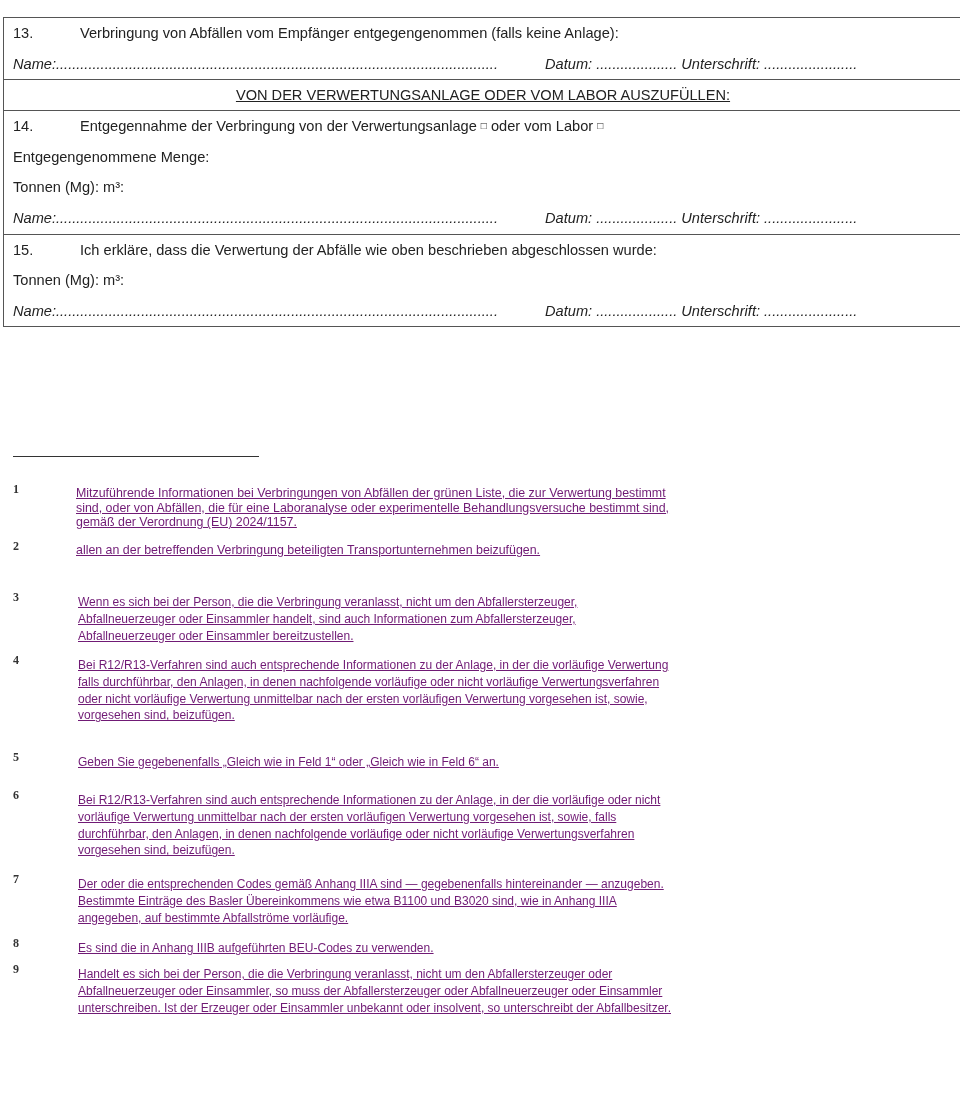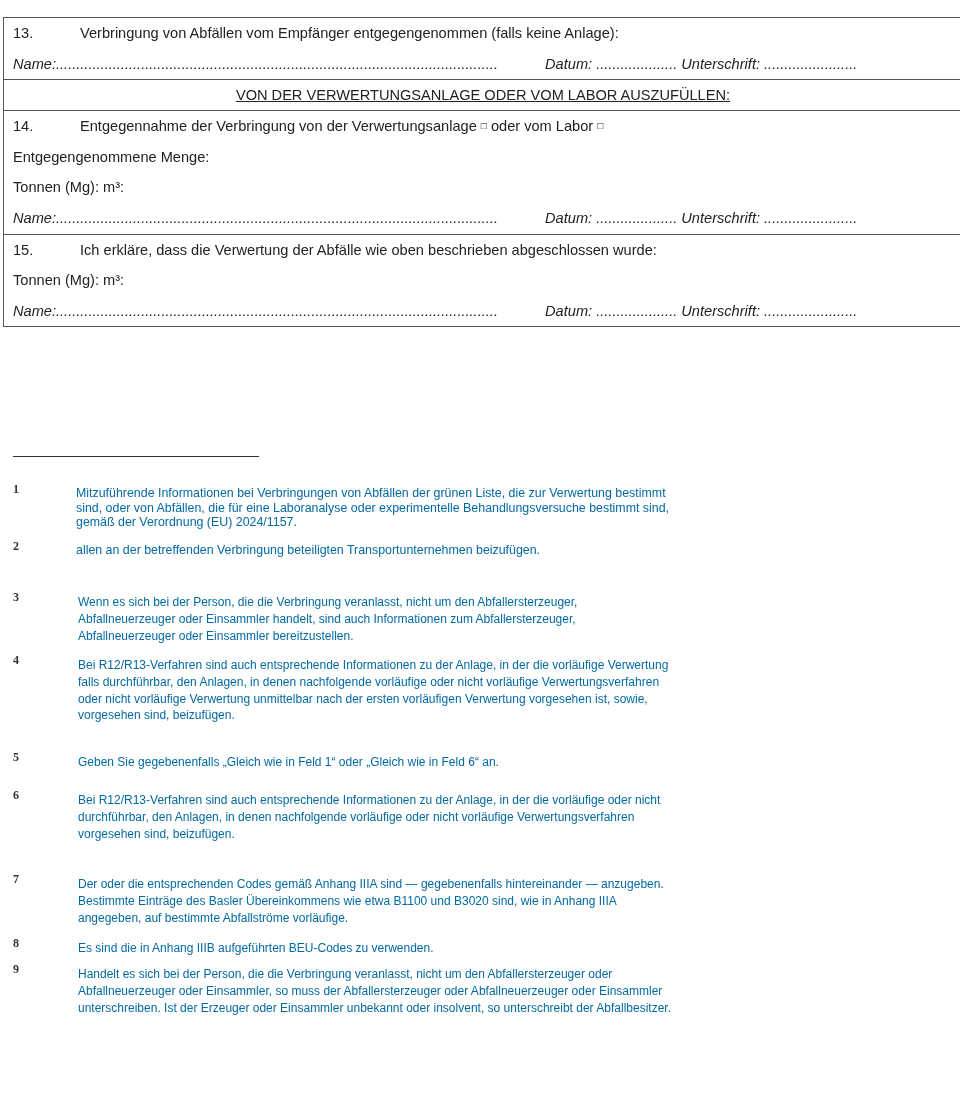--- a/index.html
+++ b/index.html
@@ -30,21 +30,21 @@
   }
   .footnotes { position: absolute; left: 0; top: 0; width: 960px; }
   .fn {
     position: absolute; left: 0; width: 960px;
   }
   .fn-num {
     position: absolute; left: 13px; top: -4px;
     font-family: "Liberation Serif", serif; font-weight: bold; font-size: 12px; color: #333333;
   }
   .fn-text {
-    position: absolute; left: 76px; font-size: 12.4px; line-height: 14.5px; color: #0369a1;
+    position: absolute; left: 76px; font-size: 12.4px; line-height: 14.5px; color: #701a75; text-decoration: underline;
   }
   .fn-text.large {
     left: 78px; font-size: 12px; line-height: 16.8px;
   }
 </style>
 </head>
 <body>
 
 <div class="form-table">
 
@@ -129,20 +129,21 @@
   <div class="fn" style="top:754px">
     <span class="fn-num">5</span>
     <div class="fn-text large">
       <div>Geben Sie gegebenenfalls „Gleich wie in Feld 1“ oder „Gleich wie in Feld 6“ an.</div>
     </div>
   </div>
   <div class="fn" style="top:792px">
     <span class="fn-num">6</span>
     <div class="fn-text large">
       <div>Bei R12/R13-Verfahren sind auch entsprechende Informationen zu der Anlage, in der die vorläufige oder nicht</div>
+      <div>vorläufige Verwertung unmittelbar nach der ersten vorläufigen Verwertung vorgesehen ist, sowie, falls</div>
       <div>durchführbar, den Anlagen, in denen nachfolgende vorläufige oder nicht vorläufige Verwertungsverfahren</div>
       <div>vorgesehen sind, beizufügen.</div>
     </div>
   </div>
   <div class="fn" style="top:876px">
     <span class="fn-num">7</span>
     <div class="fn-text large">
       <div>Der oder die entsprechenden Codes gemäß Anhang IIIA sind — gegebenenfalls hintereinander — anzugeben.</div>
       <div>Bestimmte Einträge des Basler Übereinkommens wie etwa B1100 und B3020 sind, wie in Anhang IIIA</div>
       <div>angegeben, auf bestimmte Abfallströme vorläufige.</div>

